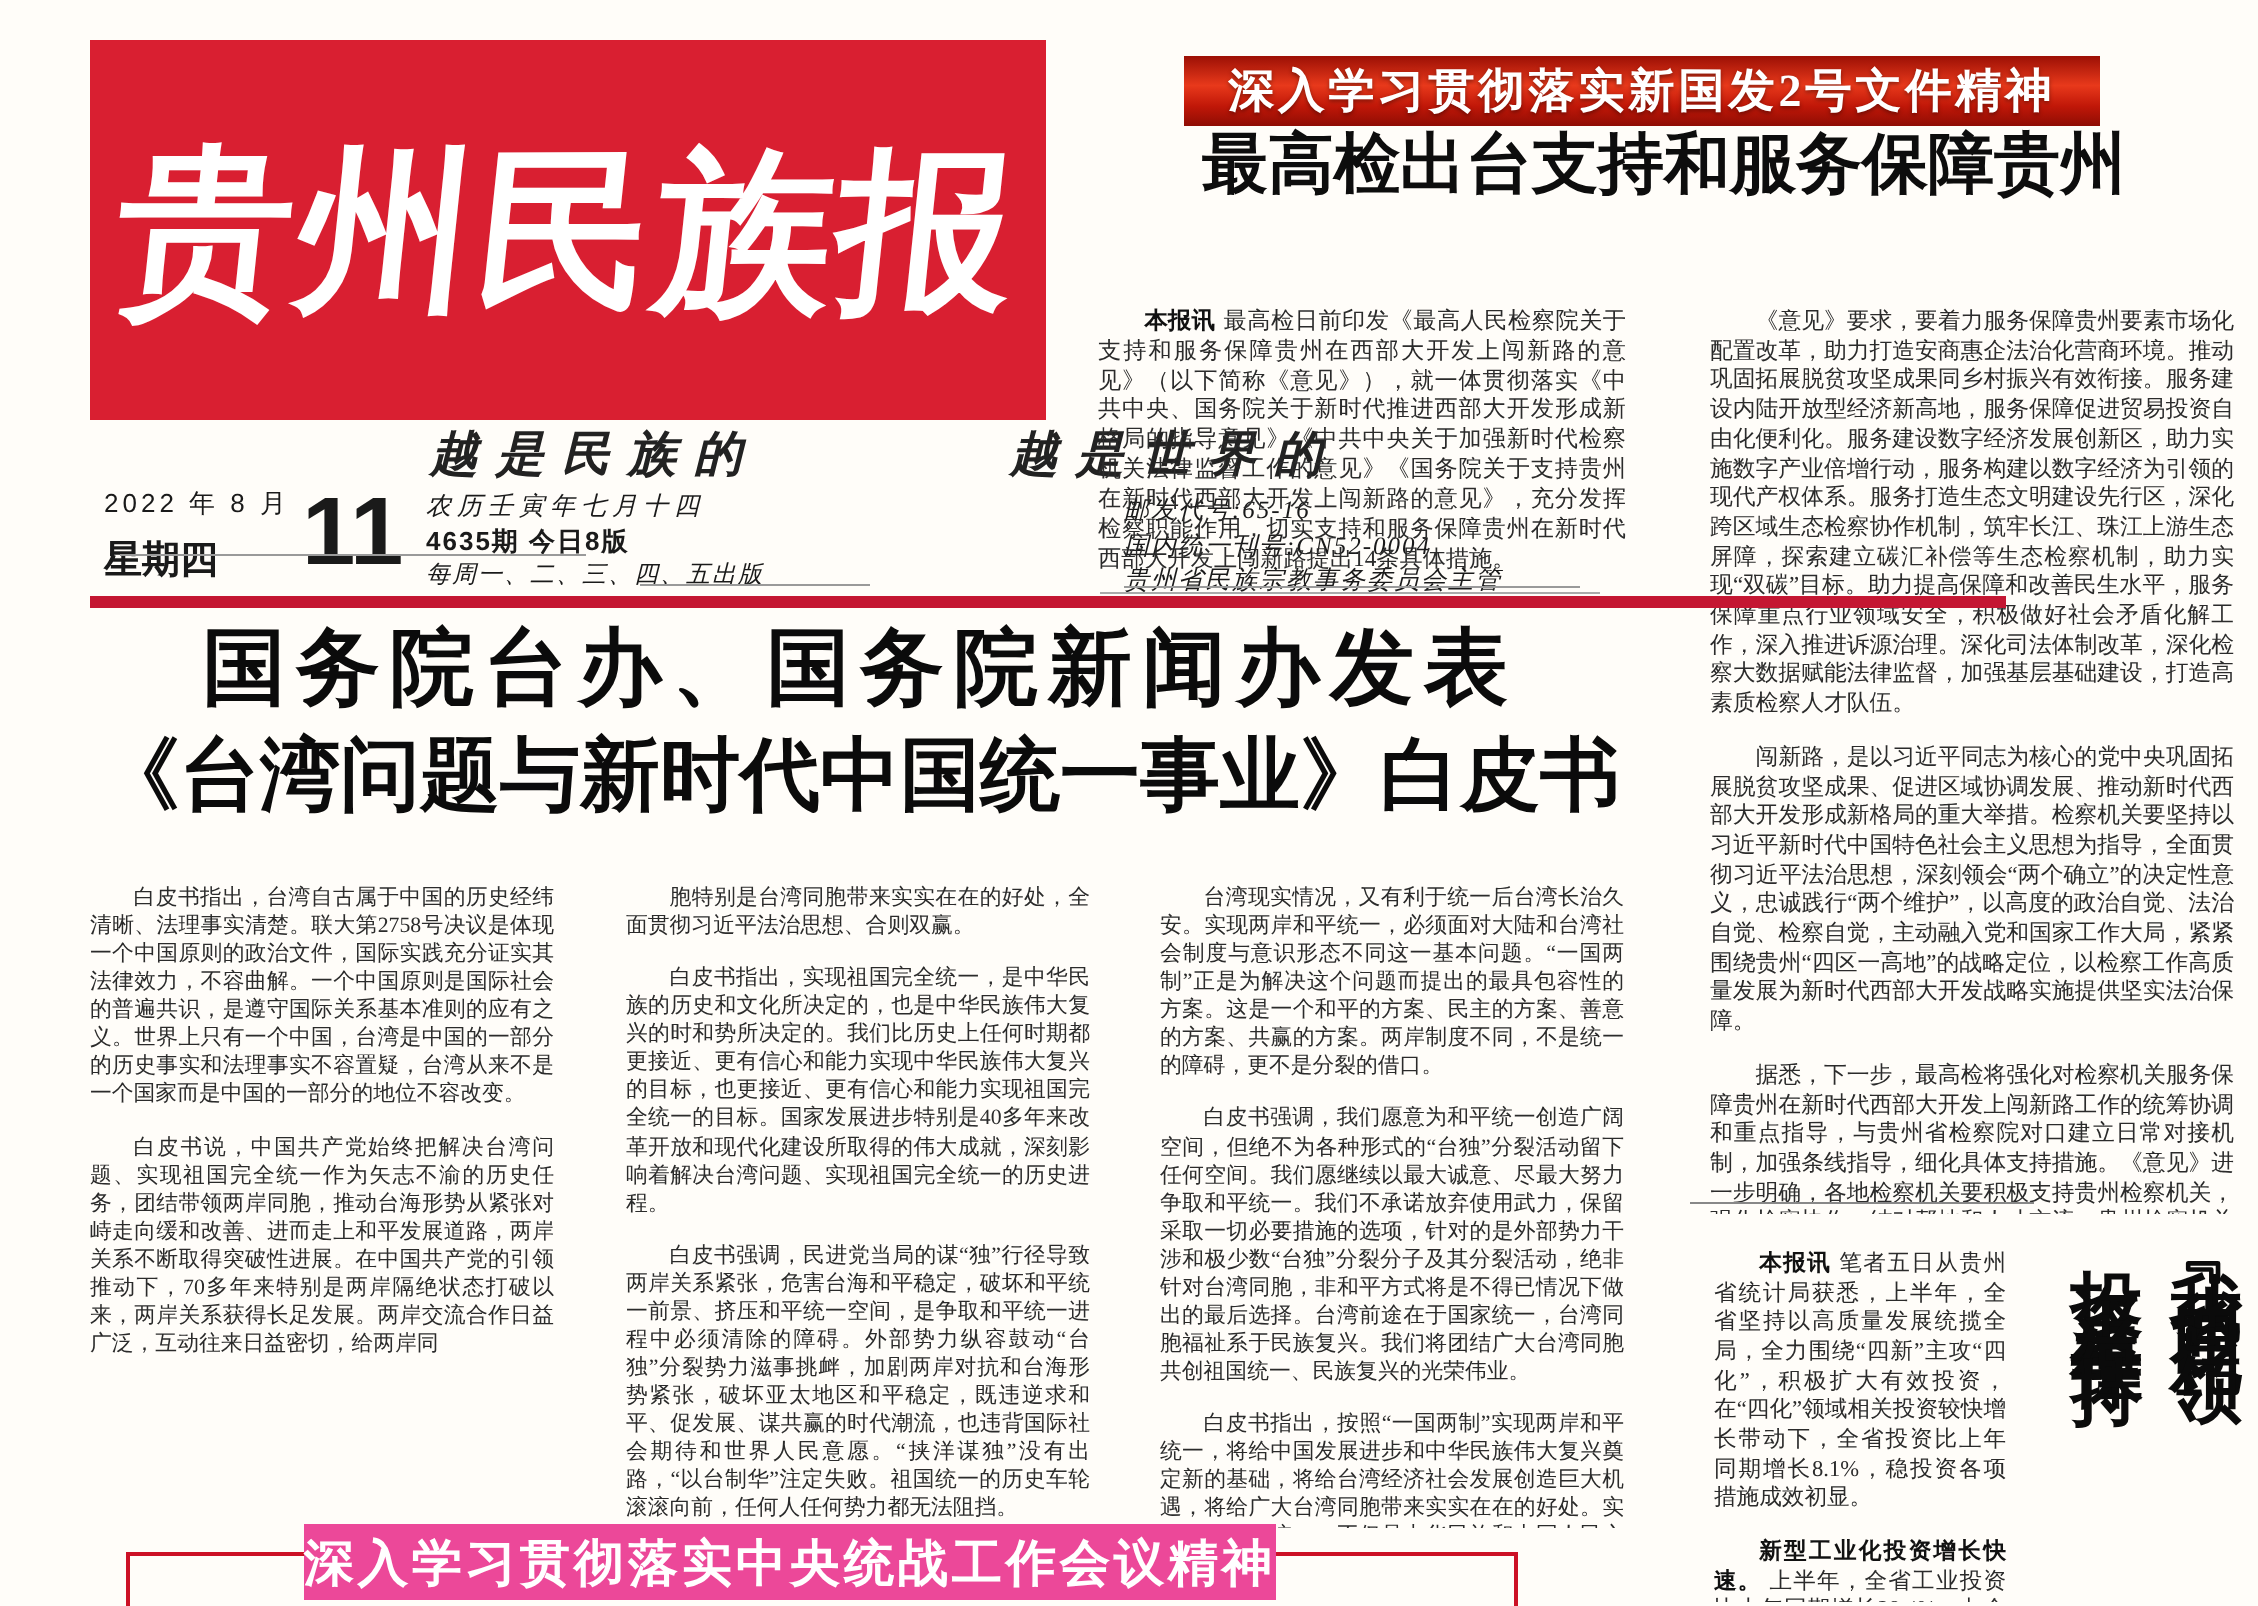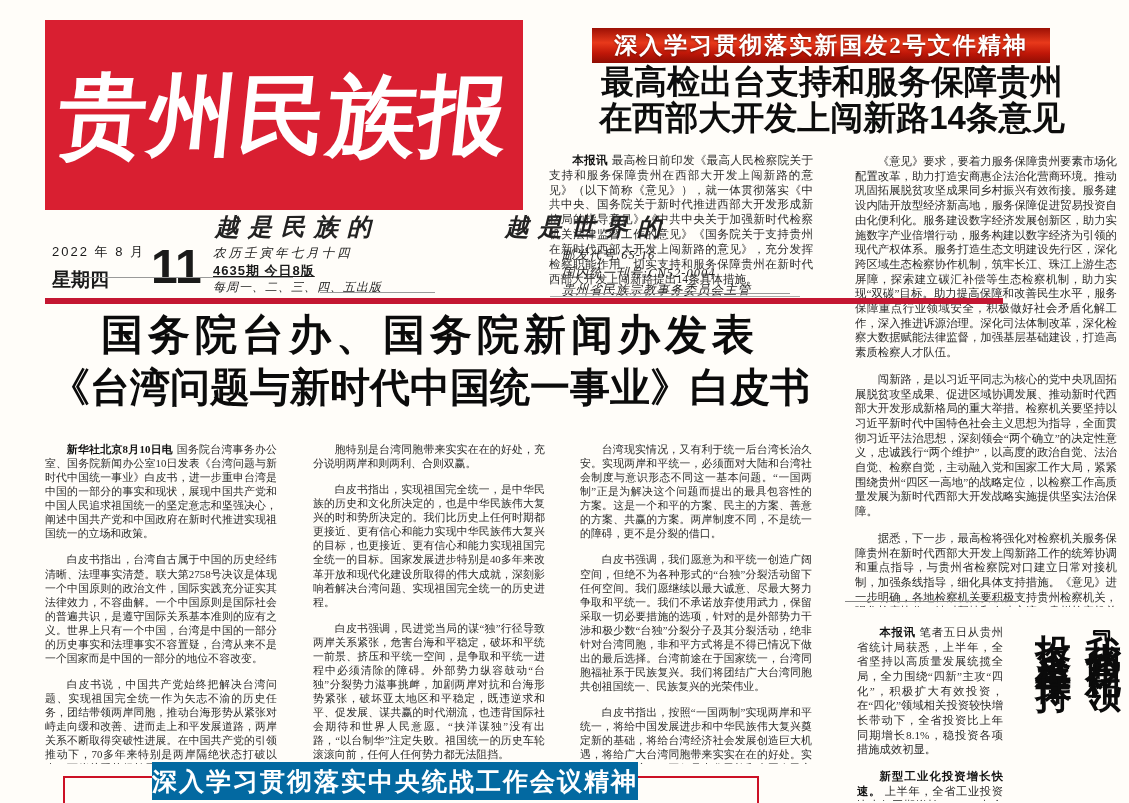--- a/index.html
+++ b/index.html
@@ -22,21 +22,21 @@
     position:absolute;left:215px;top:211px;width:455px;display:flex;
     justify-content:space-between;font-size:24px;font-style:italic;font-weight:bold;
     letter-spacing:9px;color:#222;
   }
   .date-block{position:absolute;left:52px;top:243px;display:flex;align-items:flex-start;}
   .date-left .date-line{font-size:13px;letter-spacing:2px;font-family:"Liberation Sans",sans-serif;}
   .date-left .weekday{font-size:19px;font-weight:bold;margin-top:6px;font-family:"Liberation Sans",sans-serif;}
   .big-day{font-size:48px;font-weight:bold;line-height:1;margin-left:6px;font-family:"Liberation Sans",sans-serif;}
   .pubinfo{position:absolute;left:213px;top:245px;font-size:12.5px;line-height:1.35;}
   .pubinfo .l1{font-style:italic;letter-spacing:3px;}
-  .pubinfo .l2{font-weight:bold;font-family:"Liberation Sans",sans-serif;font-size:13px;letter-spacing:1px;text-decoration:underline;}
+  .pubinfo .l2{font-weight:bold;font-family:"Liberation Sans",sans-serif;font-size:13px;letter-spacing:1px;}
   .pubinfo .l3{font-style:italic;font-size:12px;letter-spacing:1px;text-align:right;}
   .postal{position:absolute;left:562px;top:247px;font-size:12.5px;line-height:1.4;font-style:italic;letter-spacing:1px;}
   .rule{position:absolute;height:1px;background:#9a9a9a;}
   .rule-a{left:60px;top:277px;width:233px;}
   .rule-b{left:320px;top:292px;width:115px;}
   .rule-c{left:562px;top:293px;width:228px;}
   
   .tr-banner{
     position:absolute;left:592px;top:28px;width:458px;height:35px;
     background:linear-gradient(180deg,#9c1005 0%,#e8391b 42%,#c01708 72%,#8f0d04 100%);
@@ -79,21 +79,21 @@
     writing-mode:vertical-rl;font-size:36px;font-weight:bold;letter-spacing:7px;
     line-height:1.38;color:#0b0b0b;
   }
   .inv-headline span{display:block;}
   
   .bottom-box{
     position:absolute;left:63px;top:776px;width:692px;height:27px;
     border:2px solid #cc1126;border-bottom:none;
   }
   .bottom-banner{
-    position:absolute;left:152px;top:762px;width:486px;height:38px;background:#0369a1;
+    position:absolute;left:152px;top:762px;width:486px;height:38px;background:#ec4899;
     color:#fff;font-weight:bold;font-size:25px;letter-spacing:2px;
     display:flex;align-items:center;justify-content:center;
     font-family:"Liberation Serif",serif;
   }
 </style>
 </head>
 <body>
 
 <div class="page">
 
@@ -126,47 +126,45 @@
   </div>
 
   <div class="rule rule-a"></div>
   <div class="rule rule-b"></div>
   <div class="rule rule-c"></div>
   <div class="rule rule-mid"></div>
 
   <div class="tr-banner">深入学习贯彻落实新国发2号文件精神</div>
   <div class="tr-headline">
     <div>最高检出台支持和服务保障贵州</div>
-    <div>在西部大开发上闯新路14条意见</div>
   </div>
 
   <div class="news-col tr-col1">
     <p><b class="lead">本报讯</b><span>最高检日前印发《最高人民检察院关于支持和服务保障贵州在西部大开发上闯新路的意见》（以下简称《意见》），就一体贯彻落实《中共中央、国务院关于新时代推进西部大开发形成新格局的指导意见》《中共中央关于加强新时代检察机关法律监督工作的意见》《国务院关于支持贵州在新时代西部大开发上闯新路的意见》，充分发挥检察职能作用，切实支持和服务保障贵州在新时代西部大开发上闯新路提出14条具体措施。</span></p>
     <p><b class="lead"></b><span>《意见》强调，支持贵州在新时代西部大开发上</span></p>
   </div>
 
   <div class="news-col tr-col2">
     <p><b class="lead"></b><span>《意见》要求，要着力服务保障贵州要素市场化配置改革，助力打造安商惠企法治化营商环境。推动巩固拓展脱贫攻坚成果同乡村振兴有效衔接。服务建设内陆开放型经济新高地，服务保障促进贸易投资自由化便利化。服务建设数字经济发展创新区，助力实施数字产业倍增行动，服务构建以数字经济为引领的现代产权体系。服务打造生态文明建设先行区，深化跨区域生态检察协作机制，筑牢长江、珠江上游生态屏障，探索建立碳汇补偿等生态检察机制，助力实现“双碳”目标。助力提高保障和改善民生水平，服务保障重点行业领域安全，积极做好社会矛盾化解工作，深入推进诉源治理。深化司法体制改革，深化检察大数据赋能法律监督，加强基层基础建设，打造高素质检察人才队伍。</span></p>
     <p><b class="lead"></b><span>闯新路，是以习近平同志为核心的党中央巩固拓展脱贫攻坚成果、促进区域协调发展、推动新时代西部大开发形成新格局的重大举措。检察机关要坚持以习近平新时代中国特色社会主义思想为指导，全面贯彻习近平法治思想，深刻领会“两个确立”的决定性意义，忠诚践行“两个维护”，以高度的政治自觉、法治自觉、检察自觉，主动融入党和国家工作大局，紧紧围绕贵州“四区一高地”的战略定位，以检察工作高质量发展为新时代西部大开发战略实施提供坚实法治保障。</span></p>
     <p><b class="lead"></b><span>据悉，下一步，最高检将强化对检察机关服务保障贵州在新时代西部大开发上闯新路工作的统筹协调和重点指导，与贵州省检察院对口建立日常对接机制，加强条线指导，细化具体支持措施。《意见》进一步明确，各地检察机关要积极支持贵州检察机关，强化检察协作、结对帮扶和人才交流。贵州检察机关要聚焦高质量发展要求，坚持依法能动履职，深化改革创新，为检察机关服务保障新时代西部大开发形成新格局树立样板。</span></p>
     <p class="byline">（简查元）</p>
   </div>
 
   <div class="red-bar"></div>
   <div class="main-h1">国务院台办、国务院新闻办发表</div>
   <div class="main-h2">《台湾问题与新时代中国统一事业》白皮书</div>
 
   <div class="news-col wp-col wp-col1">
-    <p><b class="lead">新华社北京8月10日电</b><span>国务院台湾事务办公室、国务院新闻办公室10日发表《台湾问题与新时代中国统一事业》白皮书，进一步重申台湾是中国的一部分的事实和现状，展现中国共产党和中国人民追求祖国统一的坚定意志和坚强决心，阐述中国共产党和中国政府在新时代推进实现祖国统一的立场和政策。</span></p>
     <p><b class="lead"></b><span>白皮书指出，台湾自古属于中国的历史经纬清晰、法理事实清楚。联大第2758号决议是体现一个中国原则的政治文件，国际实践充分证实其法律效力，不容曲解。一个中国原则是国际社会的普遍共识，是遵守国际关系基本准则的应有之义。世界上只有一个中国，台湾是中国的一部分的历史事实和法理事实不容置疑，台湾从来不是一个国家而是中国的一部分的地位不容改变。</span></p>
     <p><b class="lead"></b><span>白皮书说，中国共产党始终把解决台湾问题、实现祖国完全统一作为矢志不渝的历史任务，团结带领两岸同胞，推动台海形势从紧张对峙走向缓和改善、进而走上和平发展道路，两岸关系不断取得突破性进展。在中国共产党的引领推动下，70多年来特别是两岸隔绝状态打破以来，两岸关系获得长足发展。两岸交流合作日益广泛，互动往来日益密切，给两岸同</span></p>
   </div>
 
   <div class="news-col wp-col wp-col2">
-    <p><b class="lead"></b><span>胞特别是台湾同胞带来实实在在的好处，充分说明两岸和则两利、合则双赢。</span></p>
+    <p><b class="lead"></b><span>胞特别是台湾同胞带来实实在在的好处，全面贯彻习近平法治思想、合则双赢。</span></p>
     <p><b class="lead"></b><span>白皮书指出，实现祖国完全统一，是中华民族的历史和文化所决定的，也是中华民族伟大复兴的时和势所决定的。我们比历史上任何时期都更接近、更有信心和能力实现中华民族伟大复兴的目标，也更接近、更有信心和能力实现祖国完全统一的目标。国家发展进步特别是40多年来改革开放和现代化建设所取得的伟大成就，深刻影响着解决台湾问题、实现祖国完全统一的历史进程。</span></p>
     <p><b class="lead"></b><span>白皮书强调，民进党当局的谋“独”行径导致两岸关系紧张，危害台海和平稳定，破坏和平统一前景、挤压和平统一空间，是争取和平统一进程中必须清除的障碍。外部势力纵容鼓动“台独”分裂势力滋事挑衅，加剧两岸对抗和台海形势紧张，破坏亚太地区和平稳定，既违逆求和平、促发展、谋共赢的时代潮流，也违背国际社会期待和世界人民意愿。“挟洋谋独”没有出路，“以台制华”注定失败。祖国统一的历史车轮滚滚向前，任何人任何势力都无法阻挡。</span></p>
     <p><b class="lead"></b><span>白皮书说，“和平统一、一国两制”是我们解决台湾问题的基本方针，也是实现国家统一的最佳方式，体现了海纳百川、有容乃大的中华智慧，既充分考虑</span></p>
   </div>
 
   <div class="news-col wp-col wp-col3">
     <p><b class="lead"></b><span>台湾现实情况，又有利于统一后台湾长治久安。实现两岸和平统一，必须面对大陆和台湾社会制度与意识形态不同这一基本问题。“一国两制”正是为解决这个问题而提出的最具包容性的方案。这是一个和平的方案、民主的方案、善意的方案、共赢的方案。两岸制度不同，不是统一的障碍，更不是分裂的借口。</span></p>
     <p><b class="lead"></b><span>白皮书强调，我们愿意为和平统一创造广阔空间，但绝不为各种形式的“台独”分裂活动留下任何空间。我们愿继续以最大诚意、尽最大努力争取和平统一。我们不承诺放弃使用武力，保留采取一切必要措施的选项，针对的是外部势力干涉和极少数“台独”分裂分子及其分裂活动，绝非针对台湾同胞，非和平方式将是不得已情况下做出的最后选择。台湾前途在于国家统一，台湾同胞福祉系于民族复兴。我们将团结广大台湾同胞共创祖国统一、民族复兴的光荣伟业。</span></p>
     <p><b class="lead"></b><span>白皮书指出，按照“一国两制”实现两岸和平统一，将给中国发展进步和中华民族伟大复兴奠定新的基础，将给台湾经济社会发展创造巨大机遇，将给广大台湾同胞带来实实在在的好处。实现两岸和平统一，不仅是中华民族和中国人民之福，也是国际社会和世界人民之福。</span></p>
   </div>

